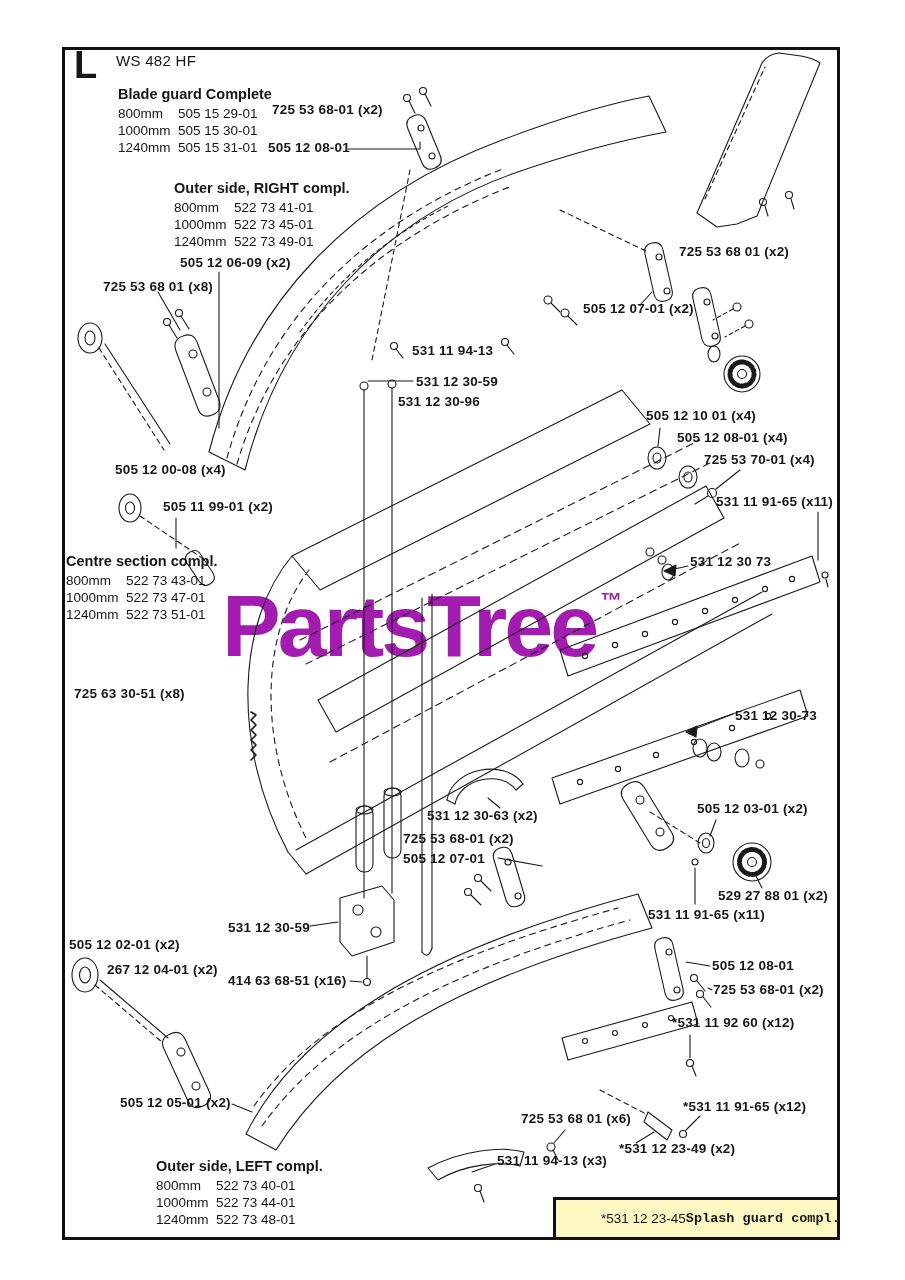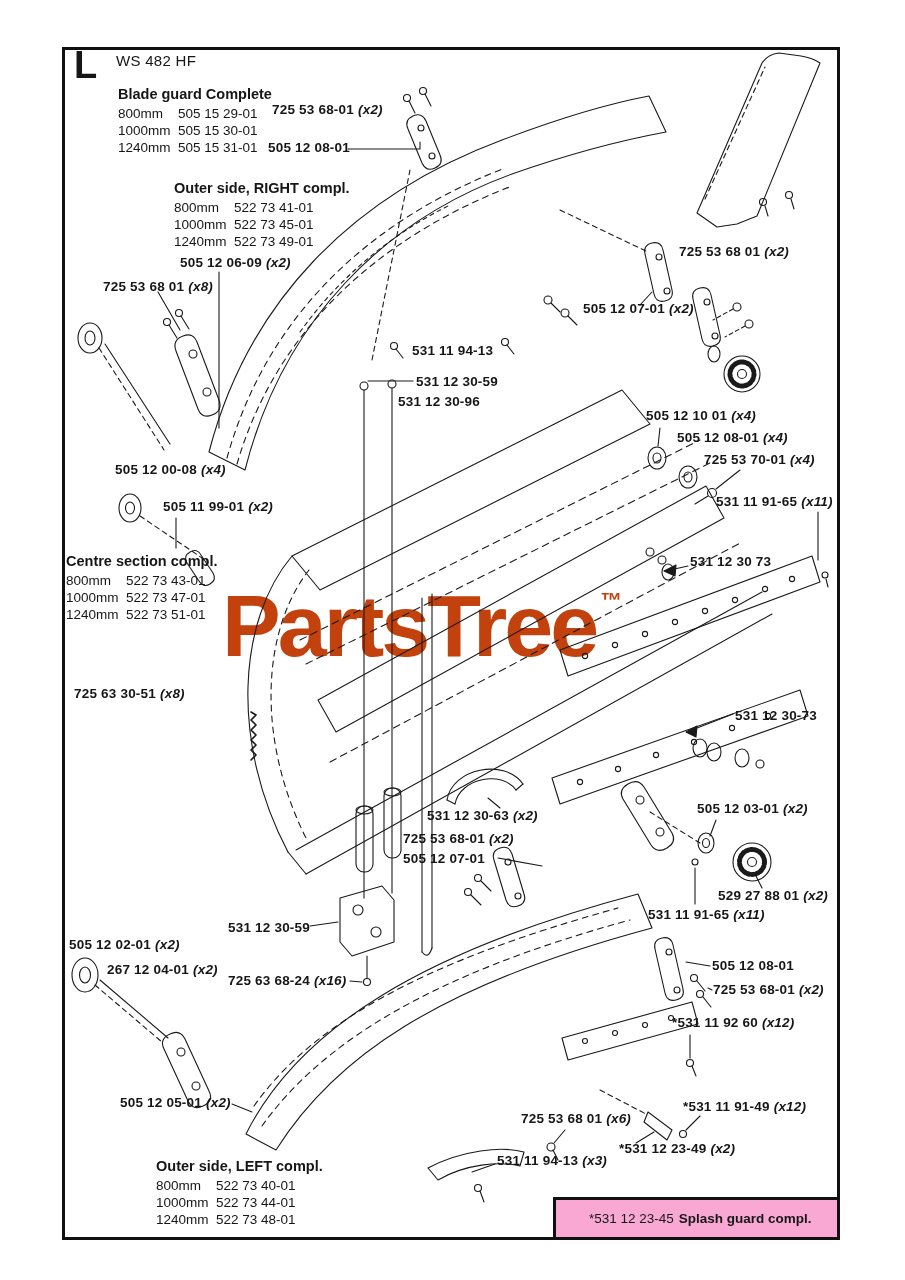--- a/index.html
+++ b/index.html
@@ -1,32 +1,32 @@
 <!DOCTYPE html>
 <html><head>
 <meta charset="utf-8">
 <style>
   html,body{margin:0;padding:0;width:905px;height:1280px;background:#ffffff;overflow:hidden;}
   body{position:relative;font-family:"Liberation Sans",sans-serif;color:#161616;}
   .frame{position:absolute;left:62px;top:47px;width:778px;height:1193px;border:3px solid #111;box-sizing:border-box;z-index:4;pointer-events:none;}
   .corner-letter{position:absolute;left:74px;top:46px;font-size:38px;font-weight:bold;z-index:5;line-height:1;}
   .model{position:absolute;left:116px;top:52px;font-size:15px;font-weight:normal;z-index:5;letter-spacing:.3px;}
-  .watermark{position:absolute;left:222px;top:578px;z-index:1;display:flex;color:#c2410c;white-space:nowrap;}
+  .watermark{position:absolute;left:222px;top:578px;z-index:1;display:flex;color:#a21caf;white-space:nowrap;}
   .watermark .wm-text{font-size:88px;font-weight:bold;letter-spacing:-3px;line-height:1.1;}
   .watermark .tm{font-size:22px;font-weight:bold;margin-top:10px;margin-left:4px;}
   svg.art{position:absolute;left:0;top:0;z-index:2;}
   .lbl{position:absolute;white-space:nowrap;font-size:13.5px;font-weight:bold;letter-spacing:.2px;z-index:3;line-height:1.1;}
-  .lbl .q{font-style:italic;margin-left:4px;}
+  .lbl .q{margin-left:4px;}
   .lbl .q:empty{display:none;}
   .group{position:absolute;z-index:3;white-space:nowrap;}
   .gtitle{font-size:14.5px;font-weight:bold;margin-bottom:3px;}
   .grow{font-size:13.5px;font-weight:normal;line-height:17px;display:flex;}
   .grow .size{width:60px;}
-  .splash-box{position:absolute;left:553px;top:1197px;width:287px;height:43px;border:3px solid #111;box-sizing:border-box;z-index:5;background:#f9a8d4;display:flex;align-items:center;padding-left:33px;font-size:13.5px;white-space:nowrap;}
-  .splash-box .name{font-weight:bold;margin-left:5px;}
+  .splash-box{position:absolute;left:553px;top:1197px;width:287px;height:43px;border:3px solid #111;box-sizing:border-box;z-index:5;background:#fef9c3;display:flex;align-items:center;padding-left:45px;font-size:13.5px;white-space:nowrap;}
+  .splash-box .name{font-weight:bold;font-family:Liberation Mono, monospace;}
 </style>
 </head>
 <body>
 
 <div class="watermark">
   <span class="wm-text">PartsTree</span>
   <span class="tm">™</span>
 </div>
 
 <svg class="art" width="905" height="1280" viewBox="0 0 905 1280">
@@ -352,26 +352,26 @@
 <div class="lbl" style="left:735px;top:709px"><span>531 12 30-73</span></div>
 <div class="lbl" style="left:427px;top:809px"><span>531 12 30-63</span><span class="q">(x2)</span></div>
 <div class="lbl" style="left:403px;top:832px"><span>725 53 68-01</span><span class="q">(x2)</span></div>
 <div class="lbl" style="left:403px;top:852px"><span>505 12 07-01</span></div>
 <div class="lbl" style="left:697px;top:802px"><span>505 12 03-01</span><span class="q">(x2)</span></div>
 <div class="lbl" style="left:718px;top:889px"><span>529 27 88 01</span><span class="q">(x2)</span></div>
 <div class="lbl" style="left:648px;top:908px"><span>531 11 91-65</span><span class="q">(x11)</span></div>
 <div class="lbl" style="left:228px;top:921px"><span>531 12 30-59</span></div>
 <div class="lbl" style="left:69px;top:938px"><span>505 12 02-01</span><span class="q">(x2)</span></div>
 <div class="lbl" style="left:107px;top:963px"><span>267 12 04-01</span><span class="q">(x2)</span></div>
-<div class="lbl" style="left:228px;top:974px"><span>725 63 68-24</span><span class="q">(x16)</span></div>
+<div class="lbl" style="left:228px;top:974px"><span>414 63 68-51</span><span class="q">(x16)</span></div>
 <div class="lbl" style="left:712px;top:959px"><span>505 12 08-01</span></div>
 <div class="lbl" style="left:713px;top:983px"><span>725 53 68-01</span><span class="q">(x2)</span></div>
 <div class="lbl" style="left:672px;top:1016px"><span>*531 11 92 60</span><span class="q">(x12)</span></div>
 <div class="lbl" style="left:120px;top:1096px"><span>505 12 05-01</span><span class="q">(x2)</span></div>
 <div class="lbl" style="left:521px;top:1112px"><span>725 53 68 01</span><span class="q">(x6)</span></div>
-<div class="lbl" style="left:683px;top:1100px"><span>*531 11 91-49</span><span class="q">(x12)</span></div>
+<div class="lbl" style="left:683px;top:1100px"><span>*531 11 91-65</span><span class="q">(x12)</span></div>
 <div class="lbl" style="left:619px;top:1142px"><span>*531 12 23-49</span><span class="q">(x2)</span></div>
 <div class="lbl" style="left:497px;top:1154px"><span>531 11 94-13</span><span class="q">(x3)</span></div>
 
 <div class="splash-box">
   <span>*531 12 23-45</span>
   <span class="name">Splash guard compl.</span>
 </div>
 
 </body></html>

